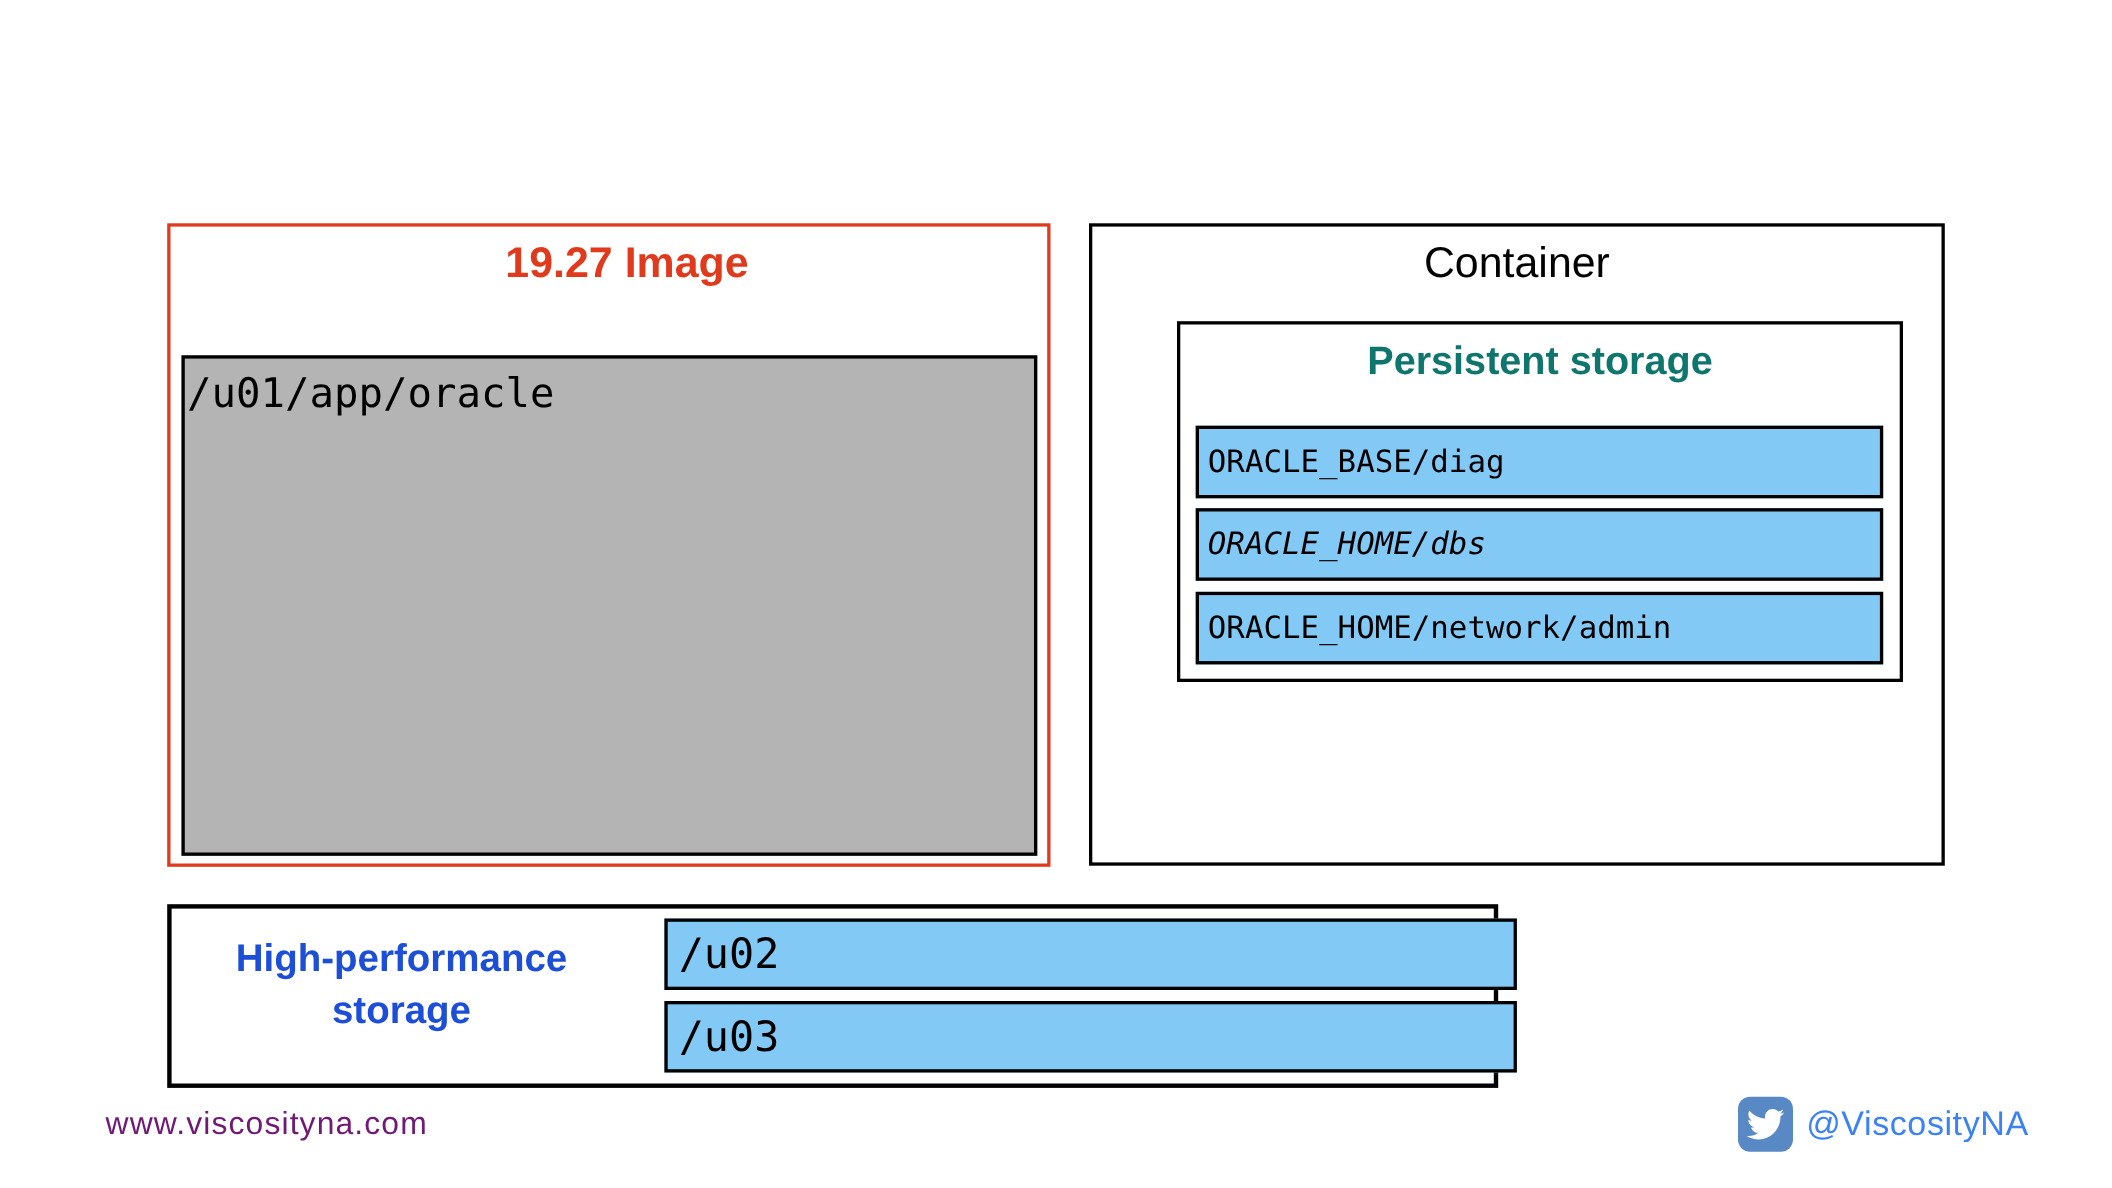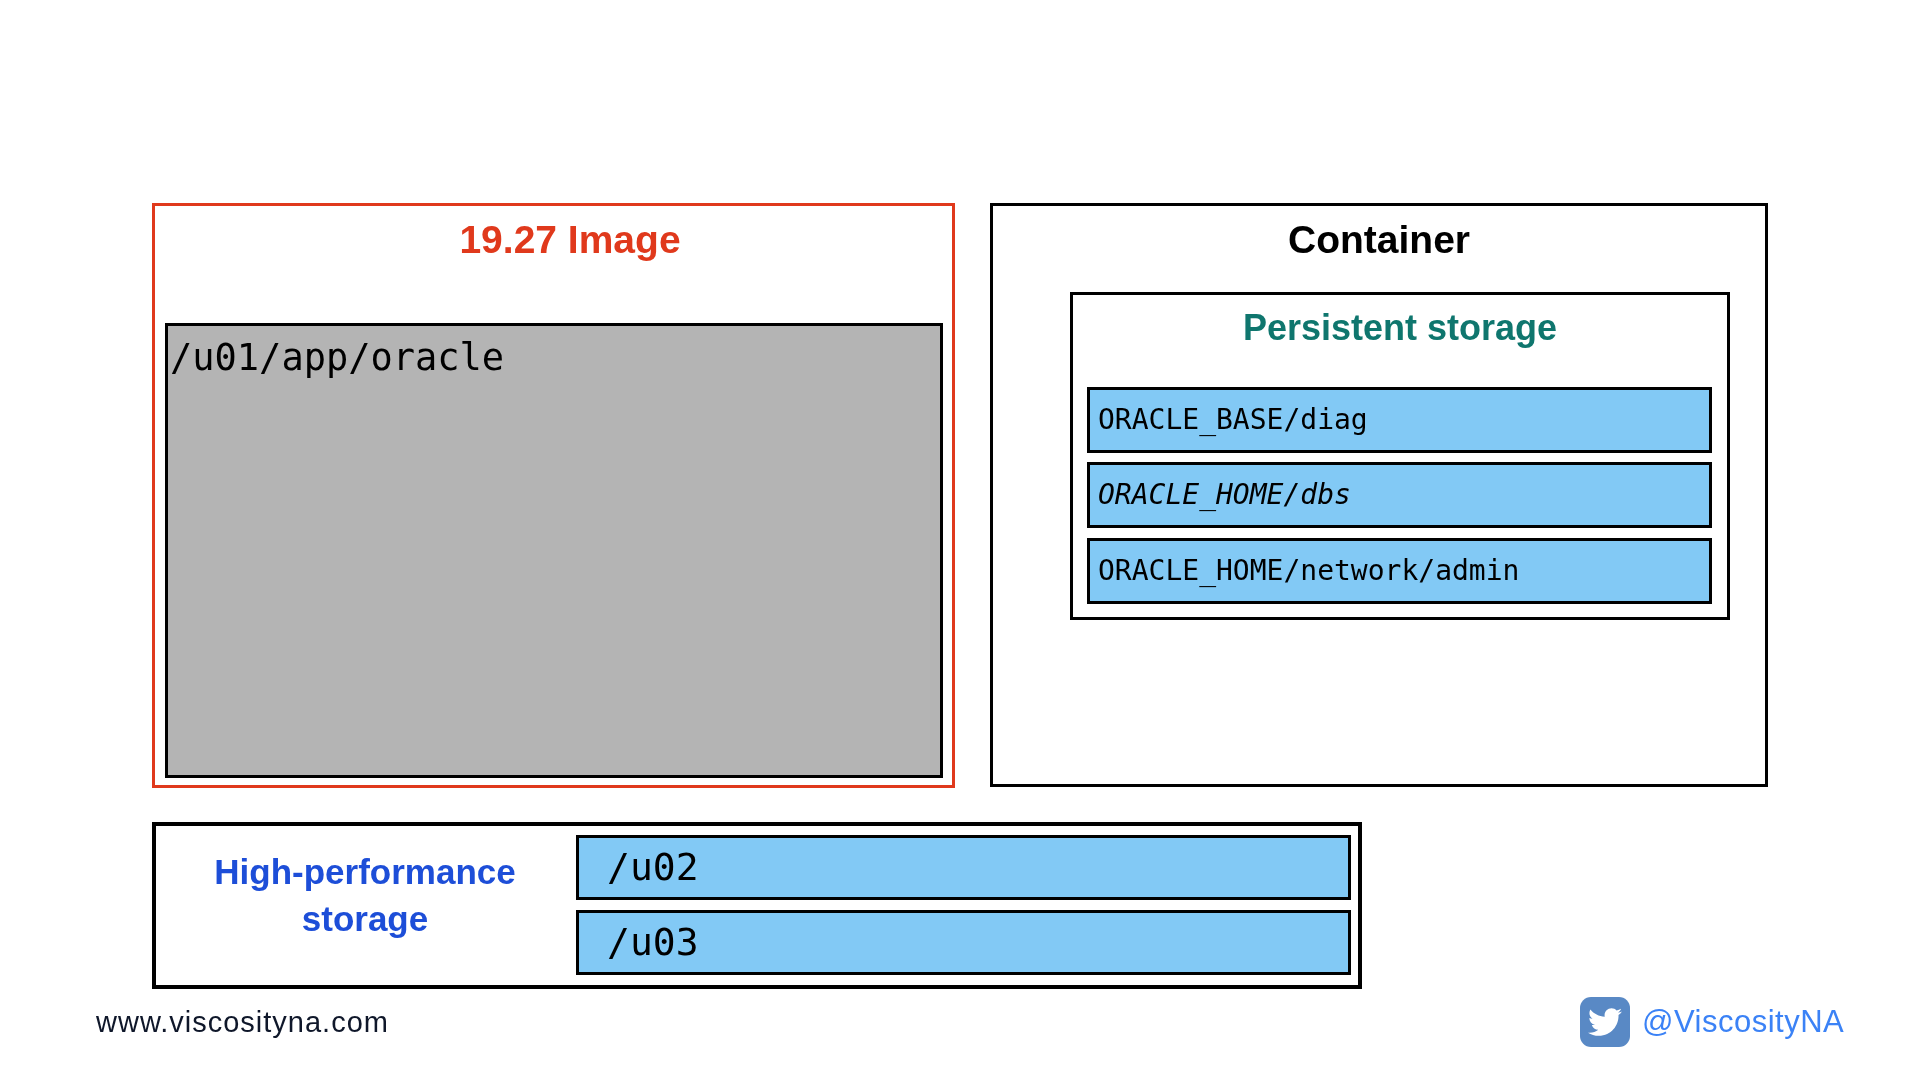--- a/index.html
+++ b/index.html
@@ -47,21 +47,21 @@
 
   
   .container-box{
     left:990px;top:203px;width:778px;height:584px;
     border:3px solid #000;
     background:#ffffff;
   }
   .container-title{
     position:absolute;left:0;top:12px;width:100%;
     text-align:center;
-    font-size:39px;font-weight:700;color:#000;
+    font-size:39px;font-weight:400;color:#000;
   }
   .persistent-box{
     left:1070px;top:292px;width:660px;height:328px;
     border:3px solid #000;
     background:#ffffff;
   }
   .persistent-title{
     position:absolute;left:0;top:12px;width:100%;
     text-align:center;
     font-size:36px;font-weight:700;color:#0f766e;
@@ -84,34 +84,34 @@
     left:152px;top:822px;width:1210px;height:167px;
     border:4px solid #000;
     background:#ffffff;
   }
   .hp-label{
     left:160px;top:848px;width:410px;
     text-align:center;
     font-size:35px;font-weight:700;line-height:47px;color:#1d4ed8;
   }
   .hp-vol{
-    left:576px;width:775px;height:65px;
+    left:604px;width:775px;height:65px;
     background:var(--light-blue);
     border:3px solid #000;
     font-family:"DejaVu Sans Mono", monospace;
     font-size:38px;line-height:58px;color:#000;
-    padding-left:28px;
+    padding-left:10px;
   }
   .hp-vol-1{top:835px;}
   .hp-vol-2{top:910px;}
 
   
   .footer-site{
     left:96px;top:1006px;
-    font-size:29px;letter-spacing:1px;color:#0f172a;
+    font-size:29px;letter-spacing:1px;color:#701a75;
   }
   .twitter-badge{
     left:1580px;top:997px;width:50px;height:50px;
     background:var(--twitter-blue);
     border-radius:11px;
     display:flex;align-items:center;justify-content:center;
   }
   .twitter-badge svg{width:34px;height:34px;fill:#ffffff;}
   .twitter-handle{
     left:1642px;top:1004px;

